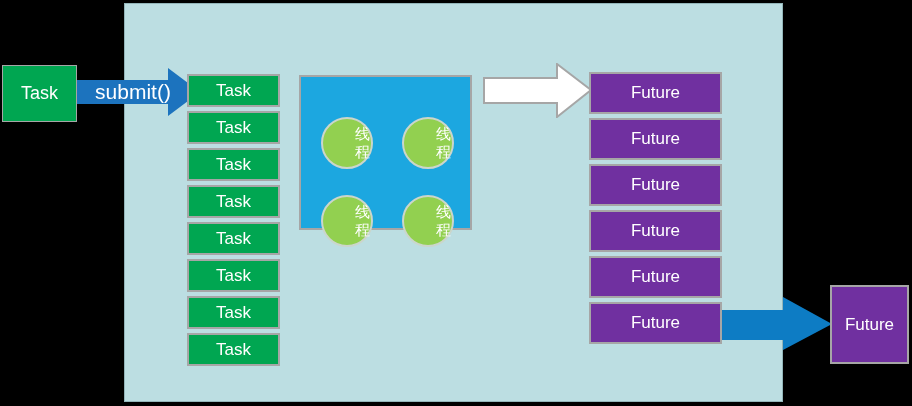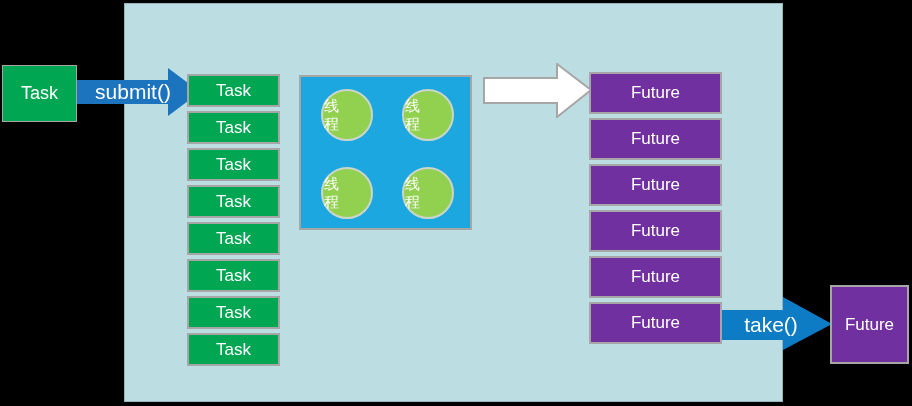--- a/index.html
+++ b/index.html
@@ -84,23 +84,24 @@
     box-sizing: border-box;
     z-index: 2;
   }
   .thread {
     position: absolute;
     width: 52px; height: 52px;
     border-radius: 50%;
     background: var(--thread-green, #92D050);
     border: 2px solid var(--thread-border, #CBD6CB);
     box-sizing: border-box;
-    display: flex; align-items: center; justify-content: flex-start;
+    display: flex; align-items: center; justify-content: flex-end;
     color: #fff; font-size: 15px; line-height: 1.2;
     text-align: center;
+    margin-top: 28px;
   }
   .thread .vtext { width: 17px; word-break: break-all; }
   .thread-1 { left: 20px; top: 12px; }
   .thread-2 { left: 101px; top: 12px; }
   .thread-3 { left: 20px; top: 90px; }
   .thread-4 { left: 101px; top: 90px; }
   .future-result {
     left: 830px; top: 285px;
     width: 79px; height: 79px;
     background: var(--purple, #7030A0);
@@ -160,19 +161,18 @@
     <div class="fbox">Future</div>
     <div class="fbox">Future</div>
     <div class="fbox">Future</div>
     <div class="fbox">Future</div>
     <div class="fbox">Future</div>
   </div>
 
   <svg class="arrow-svg take-arrow" width="112" height="54" viewBox="0 0 112 54">
     <polygon points="0,13 61,13 61,0 110,27 61,53 61,43 0,43"></polygon>
   </svg>
-  <div class="arrow-label take-call-label">take()</div>
 
   <div class="box future-result">
     <span>Future</span>
   </div>
 
 </div>
 
 </body></html>

